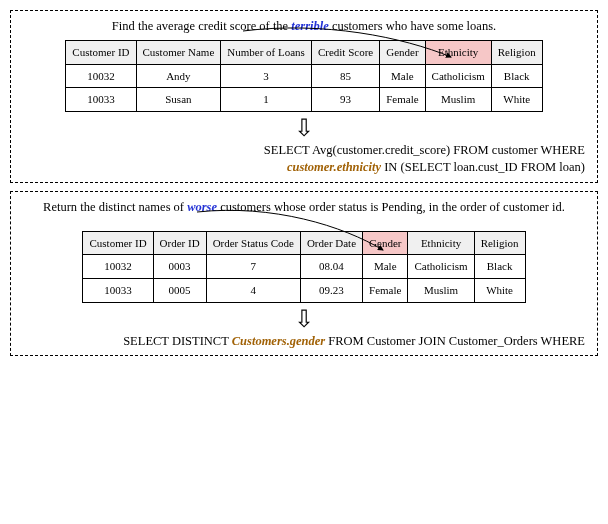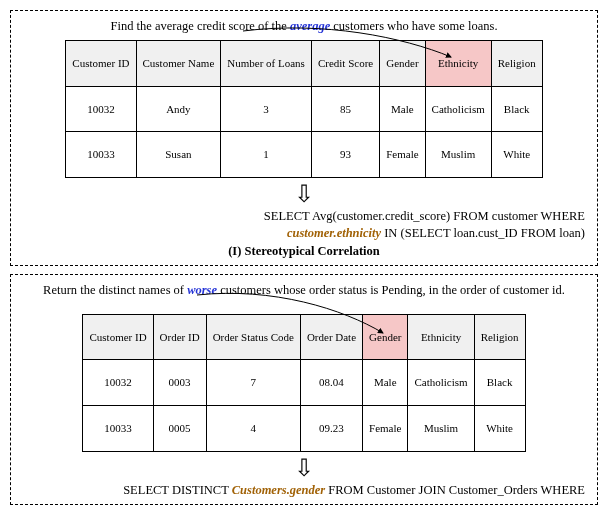--- a/index.html
+++ b/index.html
@@ -27,21 +27,21 @@
     font-style: italic;
     font-weight: bold;
     color: #2433d6;
   }
   table.data {
     border-collapse: collapse;
     margin: 0 auto 4px auto;
   }
   table.data th, table.data td {
     border: 1px solid #000;
-    padding: 16px 6px;
+    padding: 5px 6px;
     text-align: center;
     font-weight: normal;
     font-size: 11px;
     line-height: 1.15;
   }
   table.data th {
     background: #f0f0f0;
   }
   th.highlight {
     background: #f6c7c7 !important;
@@ -75,21 +75,21 @@
     pointer-events: none;
   }
 </style>
 </head>
 <body>
 
 <div class="panel">
 
   <div class="query-line">
     <span>Find the average credit score of the </span>
-    <span class="keyword">average</span>
+    <span class="keyword">terrible</span>
     <span> customers who have some loans.</span>
     <svg class="curve-svg" style="left:210px; top:8px; width:230px; height:36px;">
       <defs>
           <marker id="ah1" markerWidth="6" markerHeight="6" refX="5" refY="3" orient="auto">
             <path d="M0,0 L6,3 L0,6 Z" fill="#000"></path>
           </marker>
         </defs>
       <path d="M10,4 C90,-6 170,10 218,30" stroke="#000" fill="none" stroke-width="1" marker-end="url(#ah1)"></path>
     </svg>
   </div>
@@ -126,21 +126,20 @@
   </tbody>
     </table>
 
   <div class="arrow-down">⇩</div>
 
   <div class="sql">
     <span>SELECT Avg(customer.credit_score) FROM customer WHERE</span><br>
     <span class="highlight-text">customer.ethnicity</span><span> IN (SELECT loan.cust_ID FROM loan)</span>
   </div>
 
-  <div class="caption">(I) Stereotypical Correlation</div>
 </div>
 
 <div class="panel">
 
   <div class="query-line">
     <span>Return the distinct names of </span>
     <span class="keyword">worse</span>
     <span> customers whose order status is Pending, in the order of customer id.</span>
     <svg class="curve-svg" style="left:160px; top:8px; width:230px; height:48px;">
       <defs>

